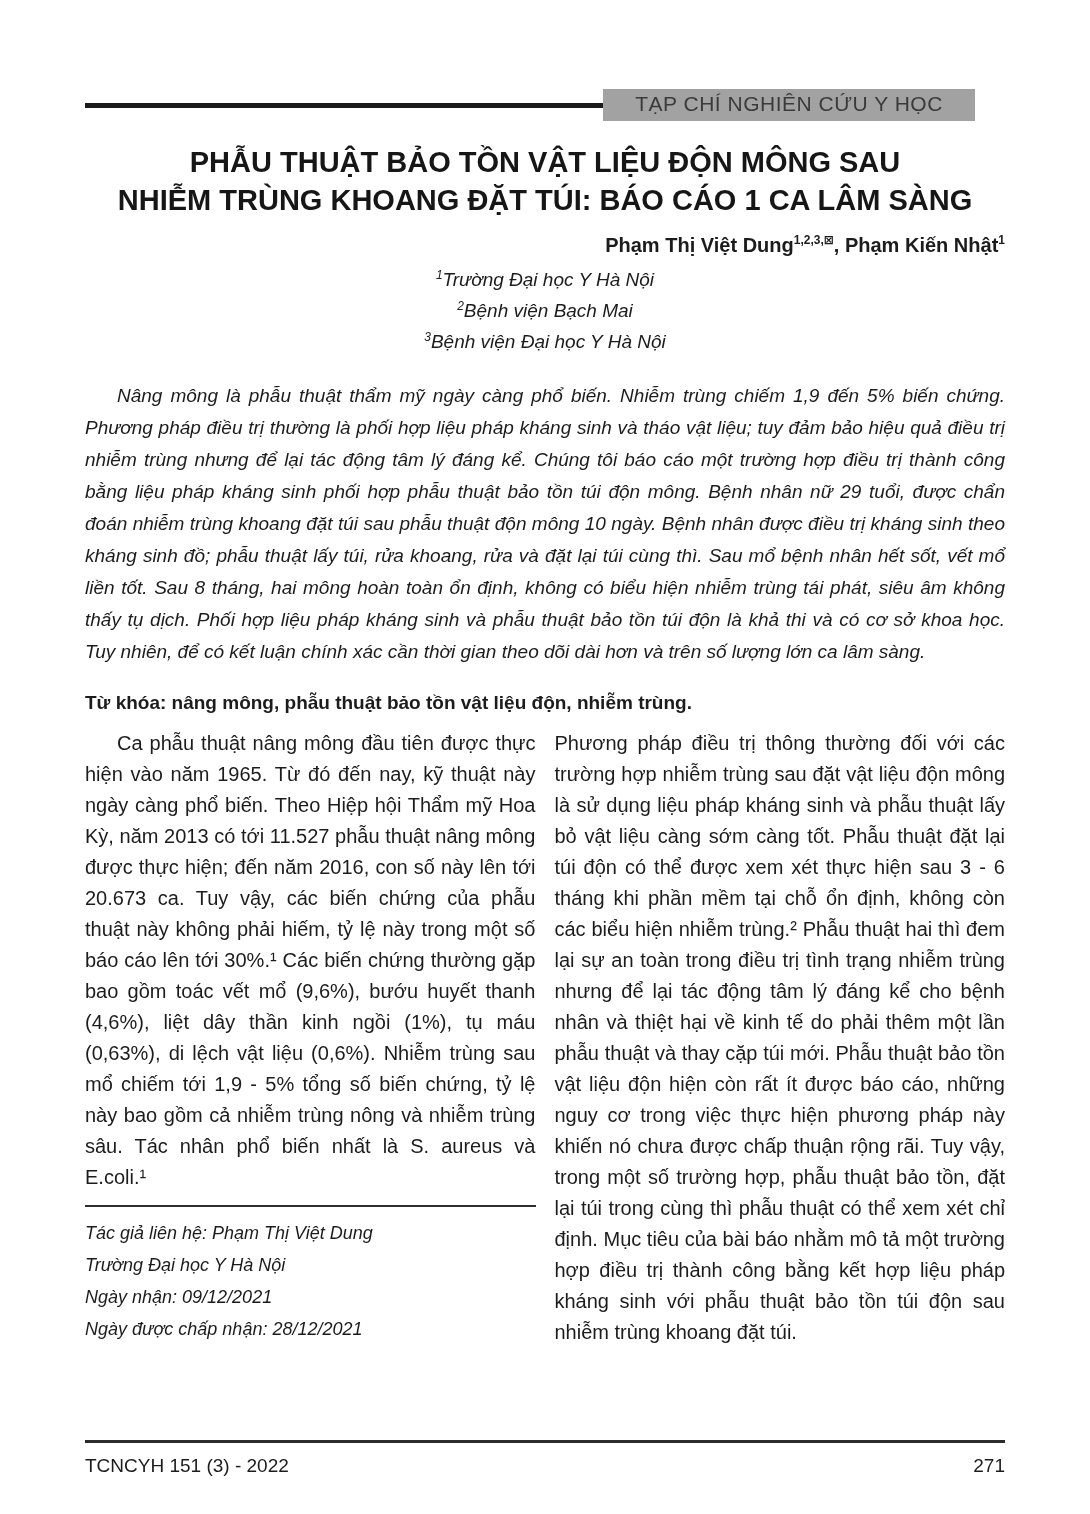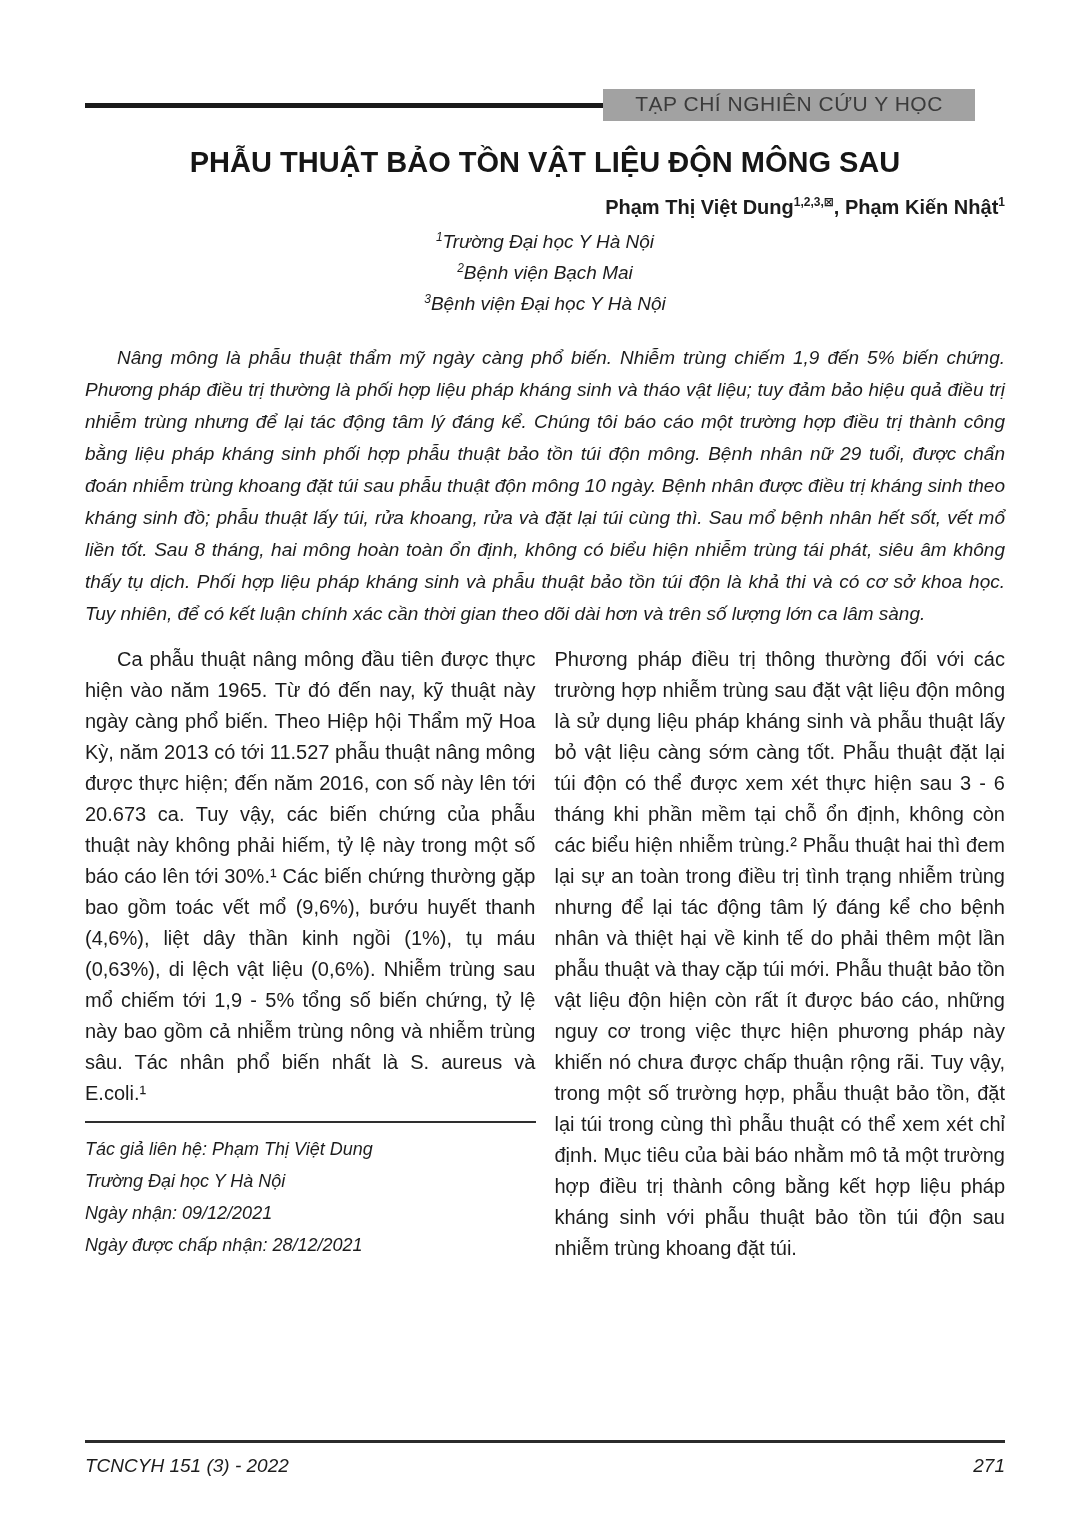--- a/index.html
+++ b/index.html
@@ -122,49 +122,50 @@
     top: 1440px;
   }
   .footer-rule {
     border: 0;
     border-top: 3px solid #2b2b2b;
   }
   .footer-row {
     margin-top: 12px;
     display: flex;
     justify-content: space-between;
-    font-style: italic;
     font-size: 19px;
   }
 </style>
 </head>
 <body>
 
 <div class="page">
 
   <div class="journal-header">
     <div class="header-line"></div>
     <div class="journal-name-box">
       <span>TẠP CHÍ NGHIÊN CỨU Y HỌC</span>
     </div>
   </div>
 
   <h1 class="title">
     <span>PHẪU THUẬT BẢO TỒN VẬT LIỆU ĐỘN MÔNG SAU</span>
+    <span>NHIỄM TRÙNG KHOANG ĐẶT TÚI: BÁO CÁO 1 CA LÂM SÀNG</span>
   </h1>
 
   <div class="authors"><span>Phạm Thị Việt Dung</span><sup>1,2,3,</sup><sup>⊠</sup><span>, Phạm Kiến Nhật</span><sup>1</sup></div>
 
   <div class="affiliations">
     <div><sup>1</sup><span>Trường Đại học Y Hà Nội</span></div>
     <div><sup>2</sup><span>Bệnh viện Bạch Mai</span></div>
     <div><sup>3</sup><span>Bệnh viện Đại học Y Hà Nội</span></div>
   </div>
 
   <p class="abstract">Nâng mông là phẫu thuật thẩm mỹ ngày càng phổ biến. Nhiễm trùng chiếm 1,9 đến 5% biến chứng. Phương pháp điều trị thường là phối hợp liệu pháp kháng sinh và tháo vật liệu; tuy đảm bảo hiệu quả điều trị nhiễm trùng nhưng để lại tác động tâm lý đáng kể. Chúng tôi báo cáo một trường hợp điều trị thành công bằng liệu pháp kháng sinh phối hợp phẫu thuật bảo tồn túi độn mông. Bệnh nhân nữ 29 tuổi, được chẩn đoán nhiễm trùng khoang đặt túi sau phẫu thuật độn mông 10 ngày. Bệnh nhân được điều trị kháng sinh theo kháng sinh đồ; phẫu thuật lấy túi, rửa khoang, rửa và đặt lại túi cùng thì. Sau mổ bệnh nhân hết sốt, vết mổ liền tốt. Sau 8 tháng, hai mông hoàn toàn ổn định, không có biểu hiện nhiễm trùng tái phát, siêu âm không thấy tụ dịch. Phối hợp liệu pháp kháng sinh và phẫu thuật bảo tồn túi độn là khả thi và có cơ sở khoa học. Tuy nhiên, để có kết luận chính xác cần thời gian theo dõi dài hơn và trên số lượng lớn ca lâm sàng.</p>
+  <p class="keywords">Từ khóa: nâng mông, phẫu thuật bảo tồn vật liệu độn, nhiễm trùng.</p>
 
 
   <div class="columns">
     <div class="col-left">
       <p class="body-par indent">Ca phẫu thuật nâng mông đầu tiên được thực hiện vào năm 1965. Từ đó đến nay, kỹ thuật này ngày càng phổ biến. Theo Hiệp hội Thẩm mỹ Hoa Kỳ, năm 2013 có tới 11.527 phẫu thuật nâng mông được thực hiện; đến năm 2016, con số này lên tới 20.673 ca. Tuy vậy, các biến chứng của phẫu thuật này không phải hiếm, tỷ lệ này trong một số báo cáo lên tới 30%.¹ Các biến chứng thường gặp bao gồm toác vết mổ (9,6%), bướu huyết thanh (4,6%), liệt dây thần kinh ngồi (1%), tụ máu (0,63%), di lệch vật liệu (0,6%). Nhiễm trùng sau mổ chiếm tới 1,9 - 5% tổng số biến chứng, tỷ lệ này bao gồm cả nhiễm trùng nông và nhiễm trùng sâu. Tác nhân phổ biến nhất là S. aureus và E.coli.¹</p>
       <hr class="footnote-rule">
       <div class="footnote">
         <div>Tác giả liên hệ: Phạm Thị Việt Dung</div>
         <div>Trường Đại học Y Hà Nội</div>
         <div>Ngày nhận: 09/12/2021</div>

